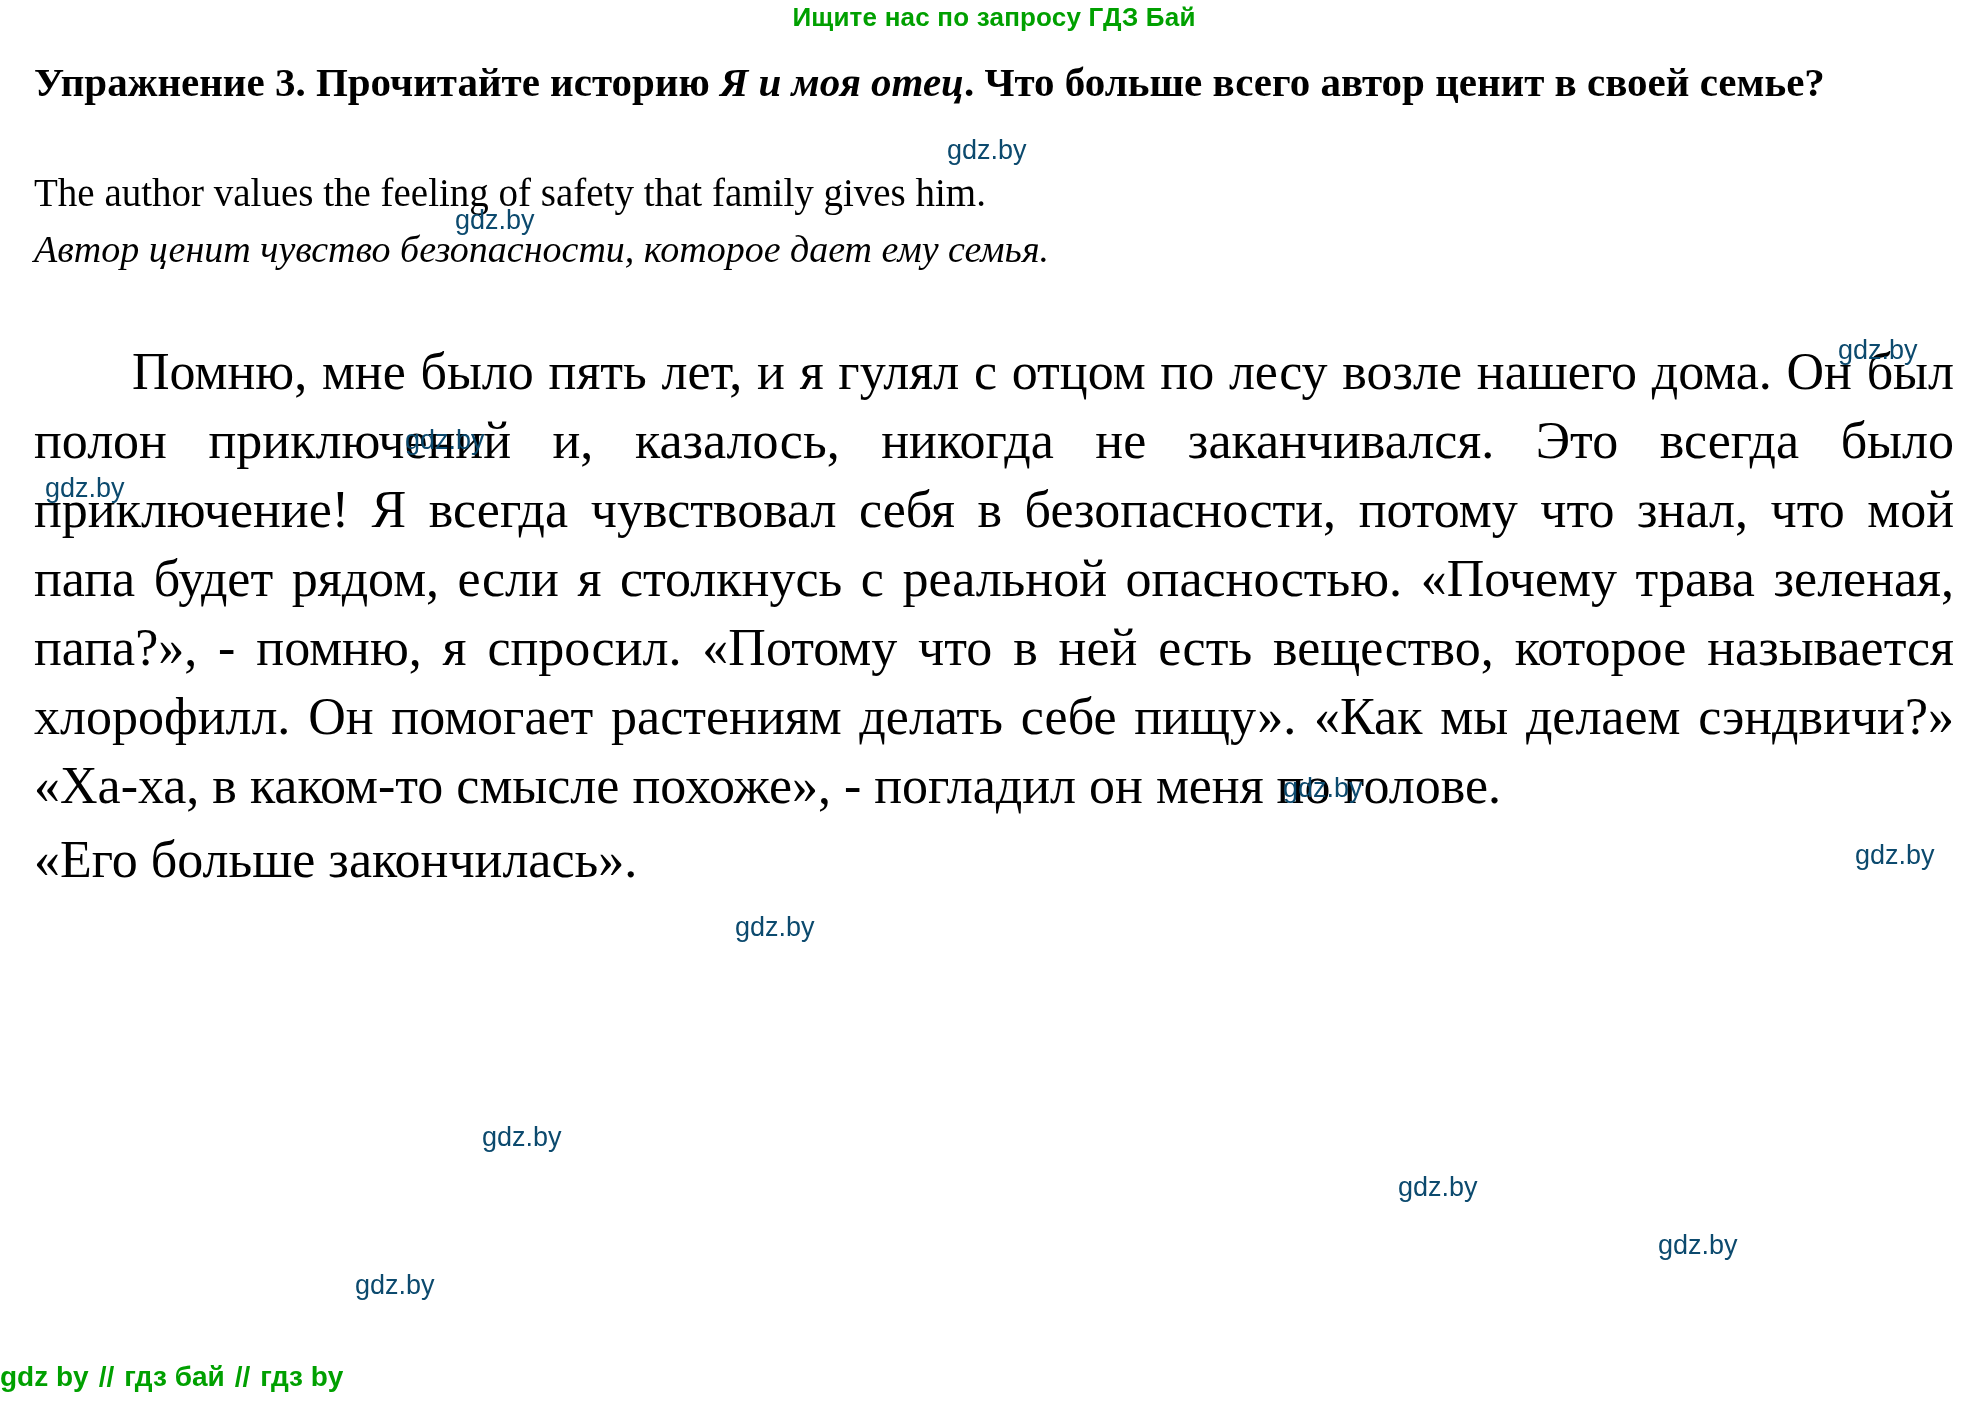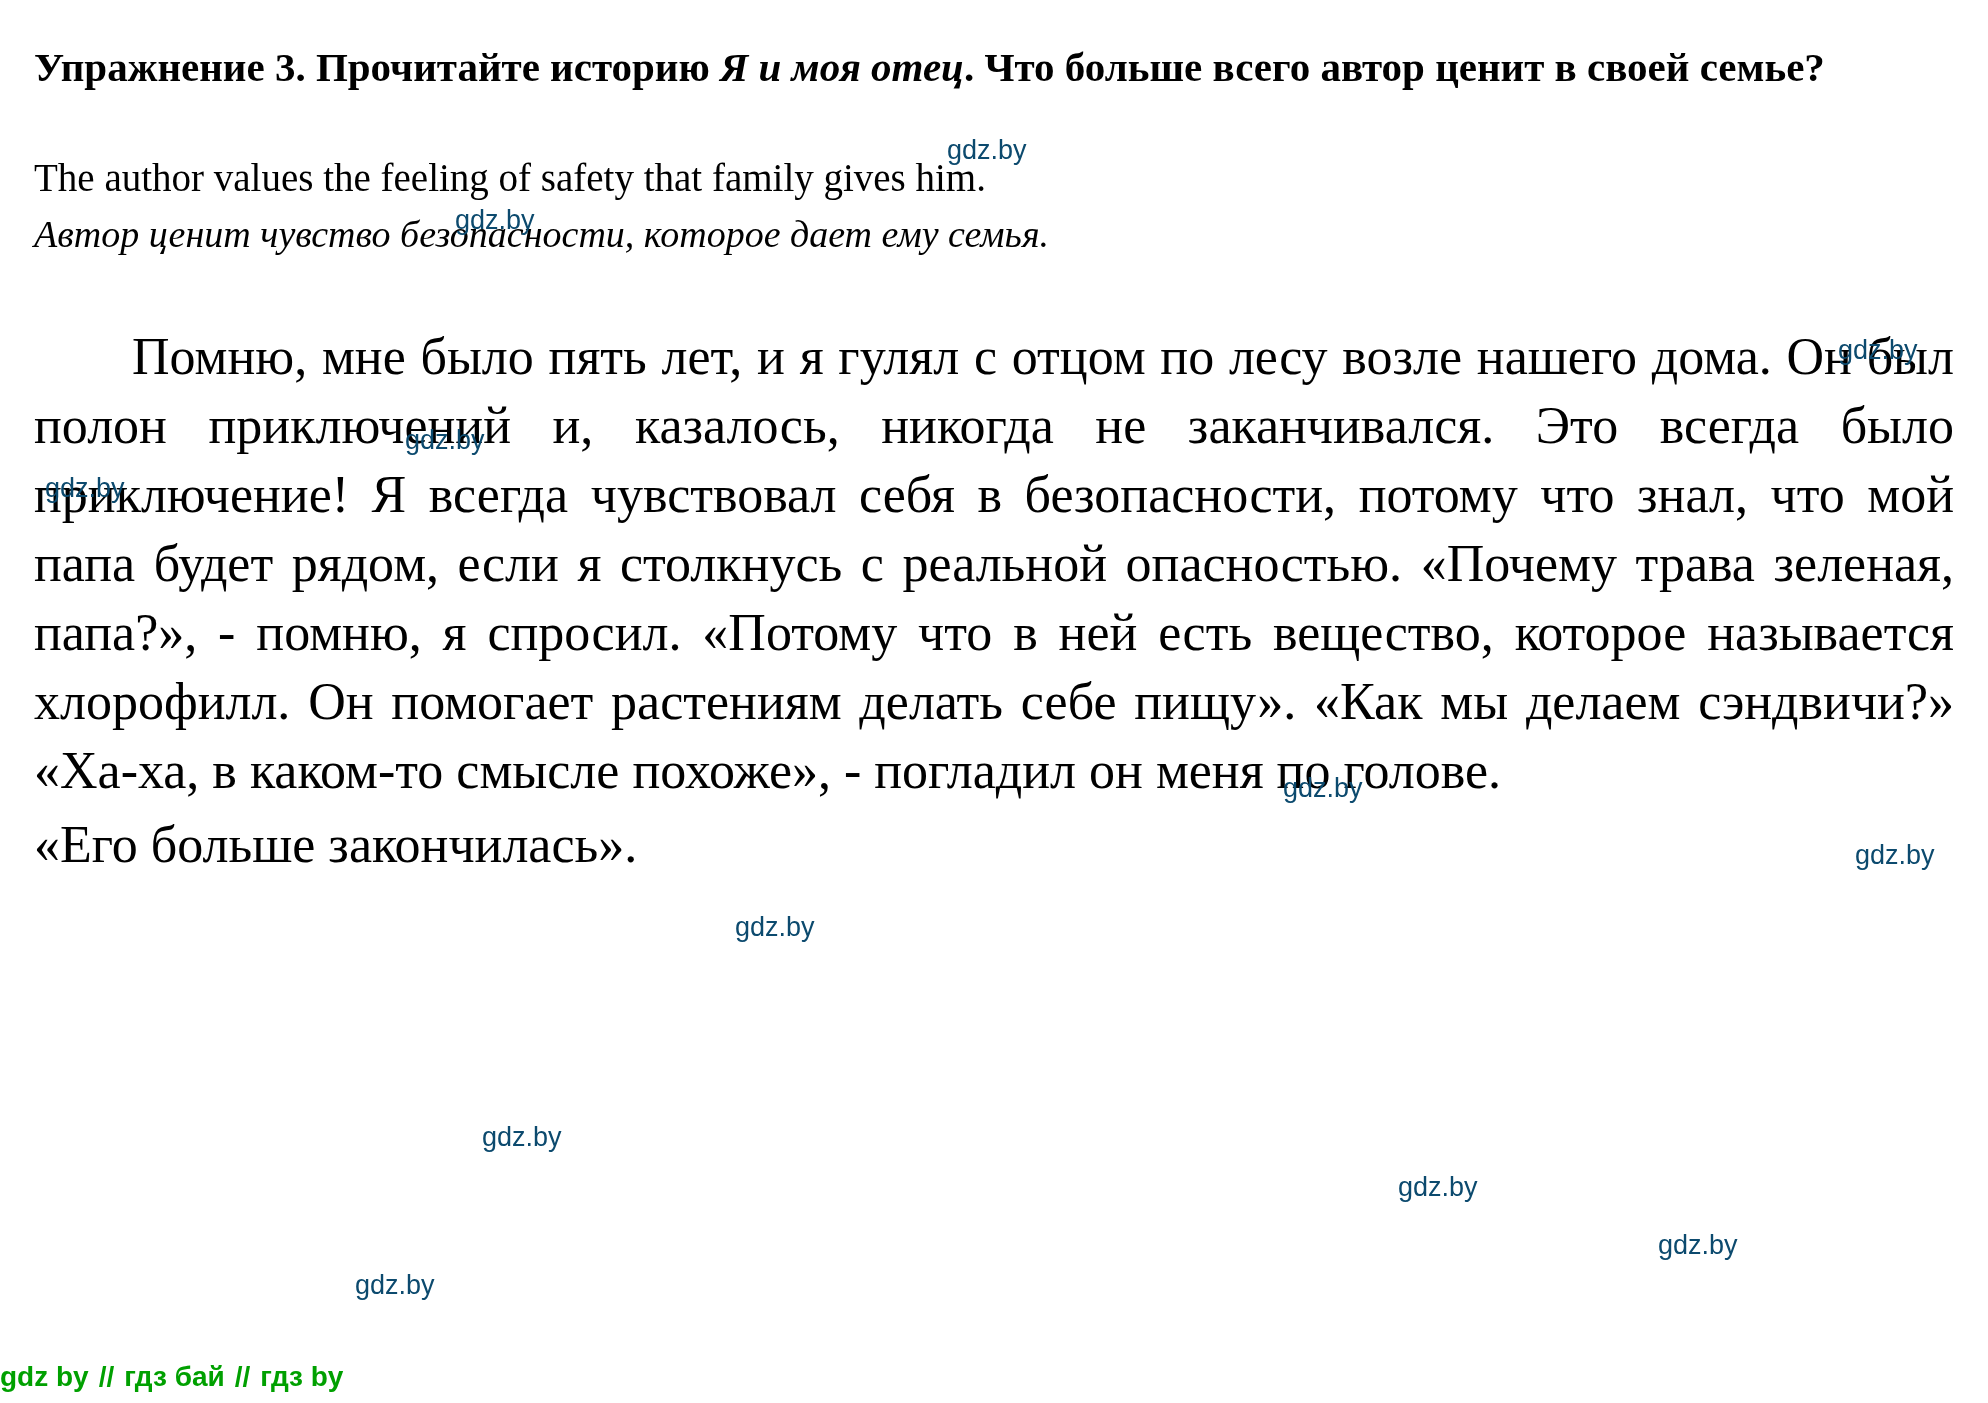--- a/index.html
+++ b/index.html
@@ -29,21 +29,21 @@
     width: 100%;
     text-align: center;
     color: #00a000;
     font-family: "Liberation Sans", sans-serif;
     font-weight: bold;
     font-size: 26px;
     letter-spacing: 0.2px;
   }
   .content {
     position: relative;
-    padding-top: 41px;
+    padding-top: 56px;
   }
   .task-title {
     font-size: 41px;
     font-weight: bold;
     line-height: 1.28;
     margin: 0 10px 0 10px;
     text-align: left;
   }
   .task-title .ital {
     font-style: italic;
@@ -101,20 +101,21 @@
   .footer .sep {
     color: #00a000;
     padding: 0 10px;
   }
 </style>
 </head>
 <body>
 
 <div class="page">
 
+  <div class="top-banner">Ищите нас по запросу ГДЗ Бай</div>
 
   <div class="content">
 
     <h1 class="task-title"><span>Упражнение 3. Прочитайте историю </span><span class="ital">Я и моя отец</span><span>. Что больше всего автор ценит в своей семье?</span></h1>
 
     <p class="answer-en">The author values the feeling of safety that family gives him.</p>
     <p class="answer-ru">Автор ценит чувство безопасности, которое дает ему семья.</p>
 
     <div class="story">
       <p class="plain"><span class="lead-space"></span><span>Помню, мне было пять лет, и я гулял с отцом по лесу возле нашего дома. Он был полон приключений и, казалось, никогда не заканчивался. Это всегда было приключение! Я всегда чувствовал себя в безопасности, потому что знал, что мой папа будет рядом, если я столкнусь с реальной опасностью. «Почему трава зеленая, папа?», - помню, я спросил. «Потому что в ней есть вещество, которое называется хлорофилл. Он помогает растениям делать себе пищу». «Как мы делаем сэндвичи?» «Ха-ха, в каком-то смысле похоже», - погладил он меня по голове.</span></p>

